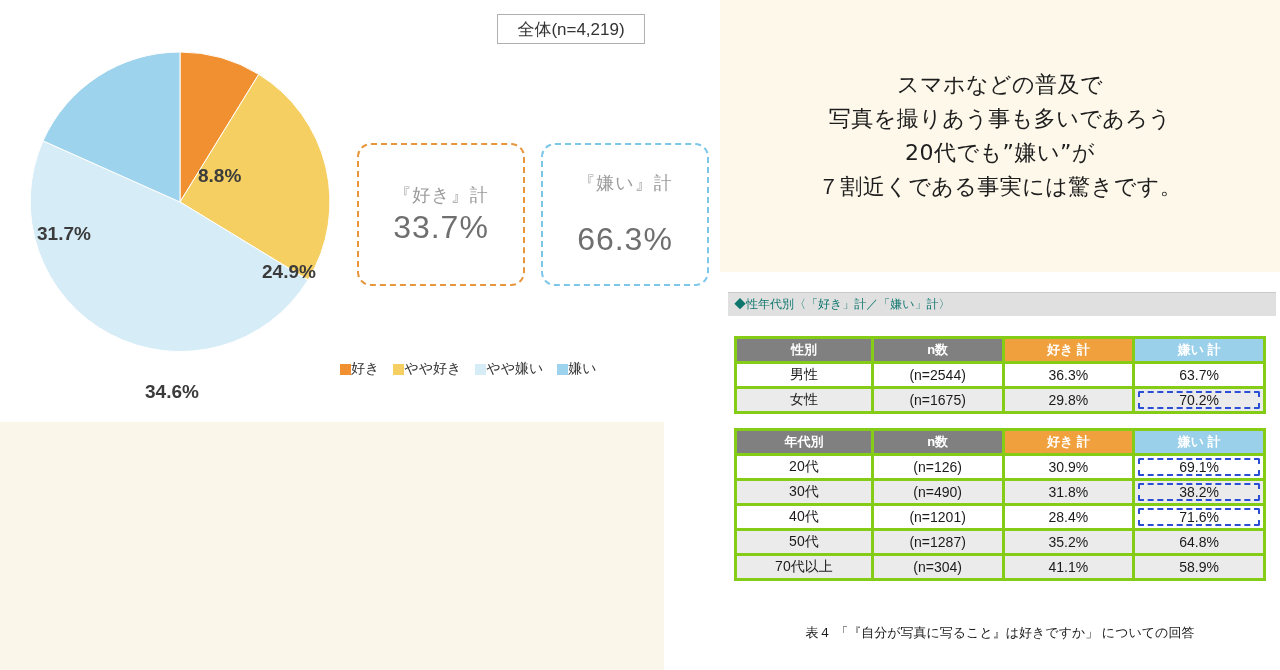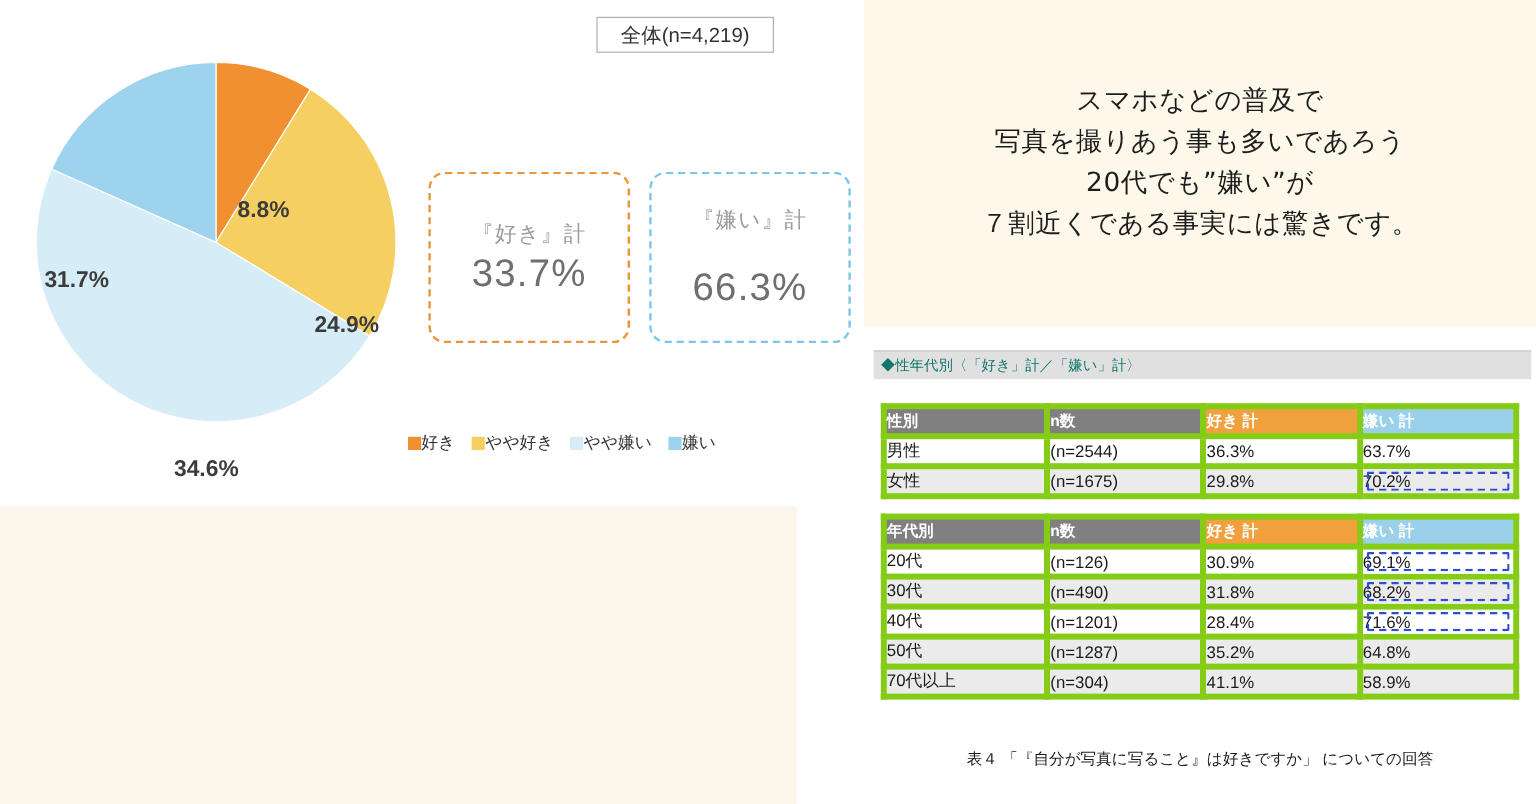--- a/index.html
+++ b/index.html
@@ -85,21 +85,21 @@
     background:#e0e0e0; font-size:12px; color:#0f766e;
     padding:3px 6px; border-top:1px solid #c9c9c9;
   }
   table.dt {
     position:absolute; border-collapse:collapse; width:532px; left:14px;
     font-size:14px;
   }
   #table-gender { top:336px; }
   #table-age { top:428px; }
   table.dt th, table.dt td {
-    border:5px solid #84cc16; text-align:left; height:25px; padding:0;
+    border:3px solid #84cc16; text-align:center; height:25px; padding:0;
     color:#1a1a1a;
   }
   table.dt th { color:#ffffff; font-weight:bold; font-size:13px; }
   th.h-cat { background:#808080; width:136px; }
   th.h-n   { background:#808080; width:130px; }
   th.h-like{ background:#f0a03c; width:130px; }
   th.h-dis { background:#9bd0ea; width:130px; }
   td.c-cat, td.c-n, td.c-v { background:#ffffff; }
   tr.alt td { background:#ebebeb; }
   td.hl { position:relative; }
@@ -220,21 +220,21 @@
       <tr>
         <td class="c-cat">20代</td>
         <td class="c-n">(n=126)</td>
         <td class="c-v">30.9%</td>
         <td class="c-v hl"><span>69.1%</span><span class="hl-box"></span></td>
       </tr>
       <tr class="alt">
         <td class="c-cat">30代</td>
         <td class="c-n">(n=490)</td>
         <td class="c-v">31.8%</td>
-        <td class="c-v hl"><span>68.2%</span><span class="hl-box"></span></td>
+        <td class="c-v hl"><span>38.2%</span><span class="hl-box"></span></td>
       </tr>
       <tr>
         <td class="c-cat">40代</td>
         <td class="c-n">(n=1201)</td>
         <td class="c-v">28.4%</td>
         <td class="c-v hl"><span>71.6%</span><span class="hl-box"></span></td>
       </tr>
       <tr class="alt">
         <td class="c-cat">50代</td>
         <td class="c-n">(n=1287)</td>

